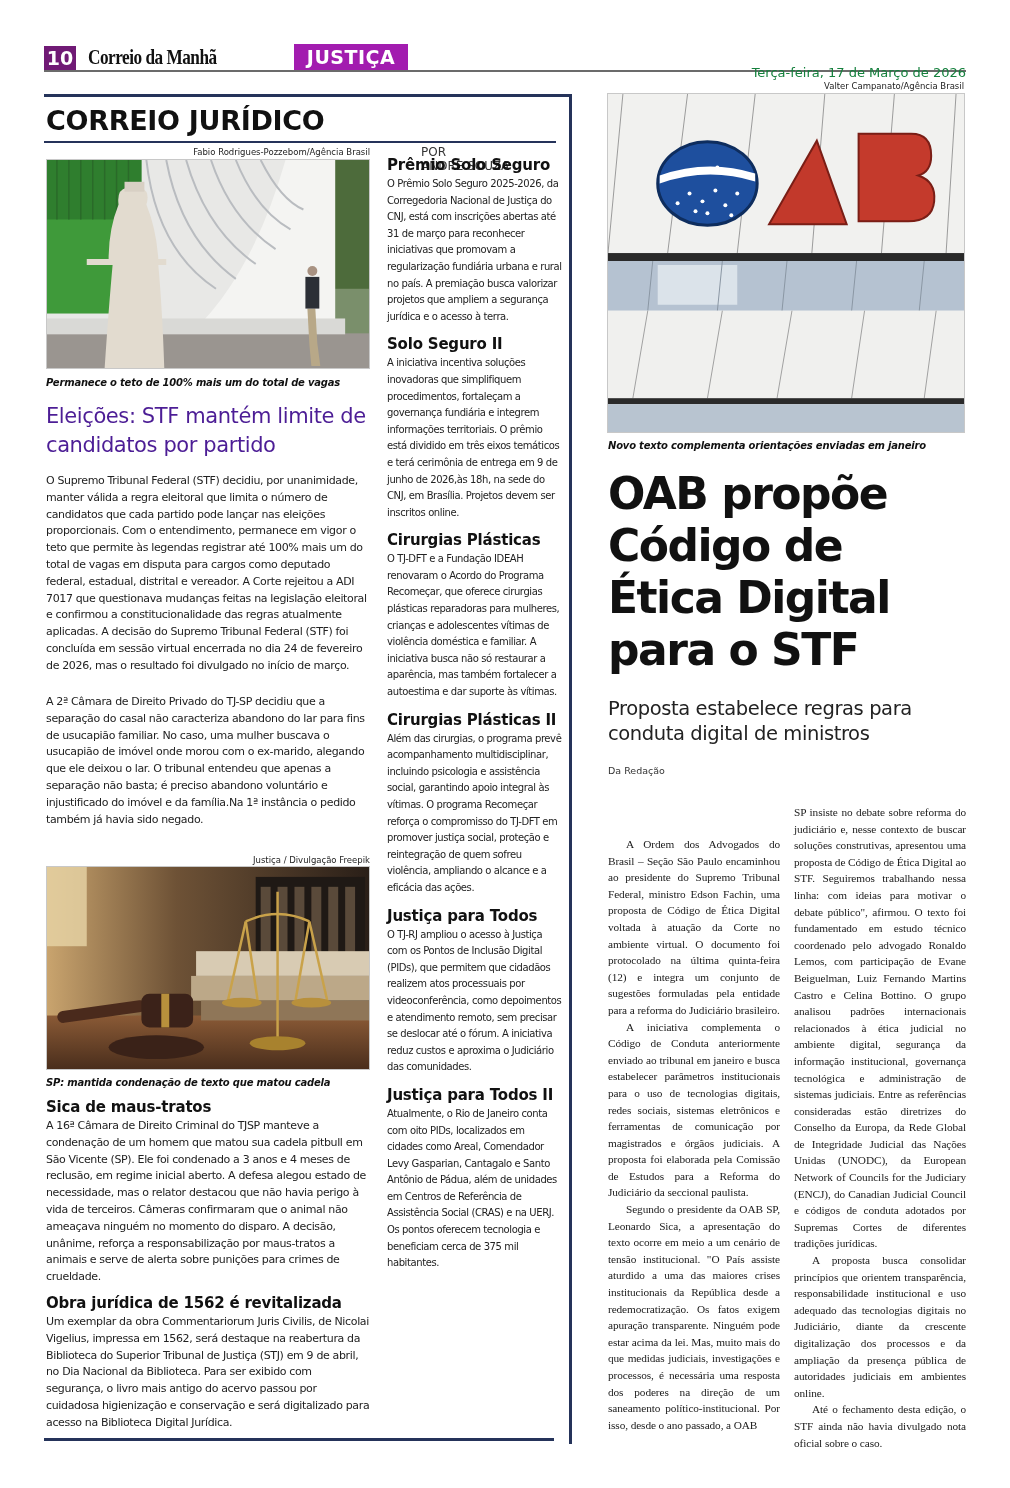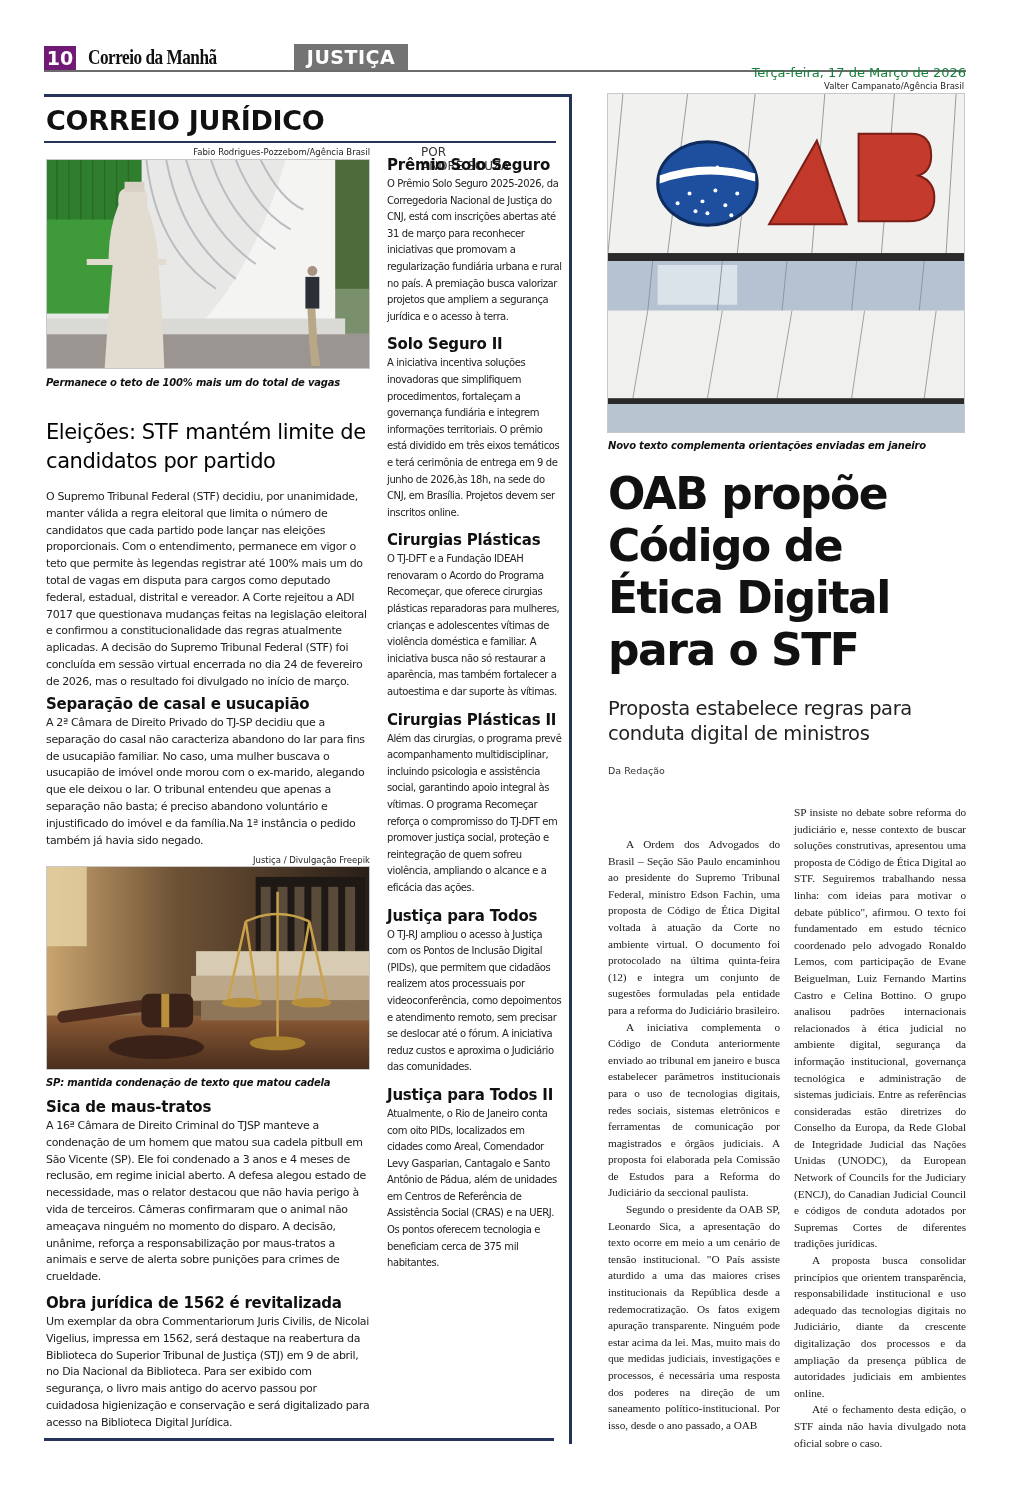--- a/index.html
+++ b/index.html
@@ -3,40 +3,40 @@
 <meta charset="utf-8">
 <style>
   * { box-sizing: border-box; margin: 0; padding: 0; }
   html, body { width: 1010px; height: 1488px; background: #ffffff; overflow: hidden; }
   body { position: relative; font-family: "DejaVu Sans", sans-serif; color: #1a1a1a; }
 
   
   .masthead { position: absolute; left: 44px; top: 44px; width: 922px; height: 28px; border-bottom: 2px solid #6b6b6b; }
   .page-num { position: absolute; left: 0; top: 2px; width: 32px; height: 24px; background: #701a75; color: #fff; font: 700 19px/24px "DejaVu Sans", sans-serif; text-align: center; }
   .paper-name { position: absolute; left: 44px; top: 0; font: 700 21px/26px "Liberation Serif", serif; letter-spacing: -0.6px; transform: scaleX(0.82); transform-origin: left center; color: #111; }
-  .section-tag { position: absolute; left: 250px; top: 0; width: 114px; height: 26px; background: #737373; color: #fff; font: 700 19px/26px "DejaVu Sans", sans-serif; text-align: center; letter-spacing: 0.5px; }
+  .section-tag { position: absolute; left: 250px; top: 0; width: 114px; height: 26px; background: #a21caf; color: #fff; font: 700 19px/26px "DejaVu Sans", sans-serif; text-align: center; letter-spacing: 0.5px; }
   .issue-date { position: absolute; right: 0; top: 19px; font: 400 13px/20px "DejaVu Sans", sans-serif; color: #15803d; }
 
   
   .cj-frame { position: absolute; left: 44px; top: 94px; width: 528px; height: 1350px; border-top: 3px solid #25335a; border-right: 3px solid #25335a; }
   .cj-title { position: absolute; left: 46px; top: 104px; font: 700 27px/34px "DejaVu Sans", sans-serif; color: #111; letter-spacing: -0.3px; text-align: center; }
   .cj-byline { position: absolute; left: 421px; top: 106px; font: 400 12px/14px "DejaVu Sans", sans-serif; color: #333; margin-top: 39px; }
   .cj-rule { position: absolute; left: 44px; top: 141px; width: 512px; height: 2px; background: #25335a; }
   .cj-bottom-rule { position: absolute; left: 44px; top: 1438px; width: 510px; height: 3px; background: #25335a; }
 
   .credit { position: absolute; font: 400 8.5px/11px "DejaVu Sans", sans-serif; color: #222; text-align: right; }
   .caption { position: absolute; font: italic 700 10px/13px "DejaVu Sans", sans-serif; color: #111; letter-spacing: -0.2px; }
 
   
   .photo { position: absolute; overflow: hidden; border: 1px solid #c8c8c8; }
   .photo svg { width: 100%; height: 100%; display: block; }
 
   
   .lc { position: absolute; left: 46px; width: 326px; }
-  .lead-head { font: 400 21px/29px "DejaVu Sans", sans-serif; color: #000000; letter-spacing: -0.4px; margin-top: 16px; }
+  .lead-head { font: 400 21px/29px "DejaVu Sans", sans-serif; color: #4c1d95; letter-spacing: -0.4px; }
   .body-sans { font: 400 11px/16.8px "DejaVu Sans", sans-serif; color: #222; letter-spacing: -0.35px; }
   .sub-head { font: 700 15px/20px "DejaVu Sans", sans-serif; color: #111; letter-spacing: -0.2px; margin-bottom: 1px; }
 
   
   .mc { position: absolute; left: 387px; width: 175px; }
   .mc .body-sans { font-size: 10px; line-height: 16.6px; letter-spacing: -0.4px; }
   .mc .sub-head { font-size: 15px; }
   .mc .block { margin-bottom: 9px; }
 
   
@@ -101,21 +101,20 @@
   </svg>
 </div>
 <div class="caption" style="left:46px; top:376px; width:330px;">Permanece o teto de 100% mais um do total de vagas</div>
 
 <article class="lc" style="top:402px;">
   <h2 class="lead-head">Eleições: STF mantém limite de candidatos por partido</h2>
   <p class="body-sans" style="margin-top:13px;">O Supremo Tribunal Federal (STF) decidiu, por unanimidade, manter válida a regra eleitoral que limita o número de candidatos que cada partido pode lançar nas eleições proporcionais. Com o entendimento, permanece em vigor o teto que permite às legendas registrar até 100% mais um do total de vagas em disputa para cargos como deputado federal, estadual, distrital e vereador. A Corte rejeitou a ADI 7017 que questionava mudanças feitas na legislação eleitoral e confirmou a constitucionalidade das regras atualmente aplicadas. A decisão do Supremo Tribunal Federal (STF)  foi concluída em sessão virtual encerrada no dia 24 de fevereiro de 2026, mas o resultado foi divulgado no início de março.</p>
 </article>
 
 <article class="lc" style="top:694px;">
-  <h3 class="sub-head">Separação de casal e usucapião</h3>
   <p class="body-sans">A 2ª Câmara de Direito Privado do TJ-SP decidiu que a separação do casal não caracteriza abandono do lar para fins de usucapião familiar. No caso, uma mulher buscava o usucapião de imóvel onde morou com o ex-marido, alegando que ele deixou o lar. O tribunal entendeu que apenas a separação não basta; é preciso abandono voluntário e injustificado do imóvel e da família.Na 1ª instância o pedido também já havia sido negado.</p>
 </article>
 
 <div class="credit" style="left:46px; top:855px; width:324px;">Justiça / Divulgação Freepik</div>
 <div class="photo" style="left:46px; top:866px; width:324px; height:204px;">
   <svg viewBox="0 0 324 204" preserveAspectRatio="none">
     <defs>
       <linearGradient id="bg1" x1="0" x2="1" y1="0" y2="0">
         <stop offset="0" stop-color="#c9a46e"></stop>
           <stop offset="0.4" stop-color="#6e5236"></stop>

